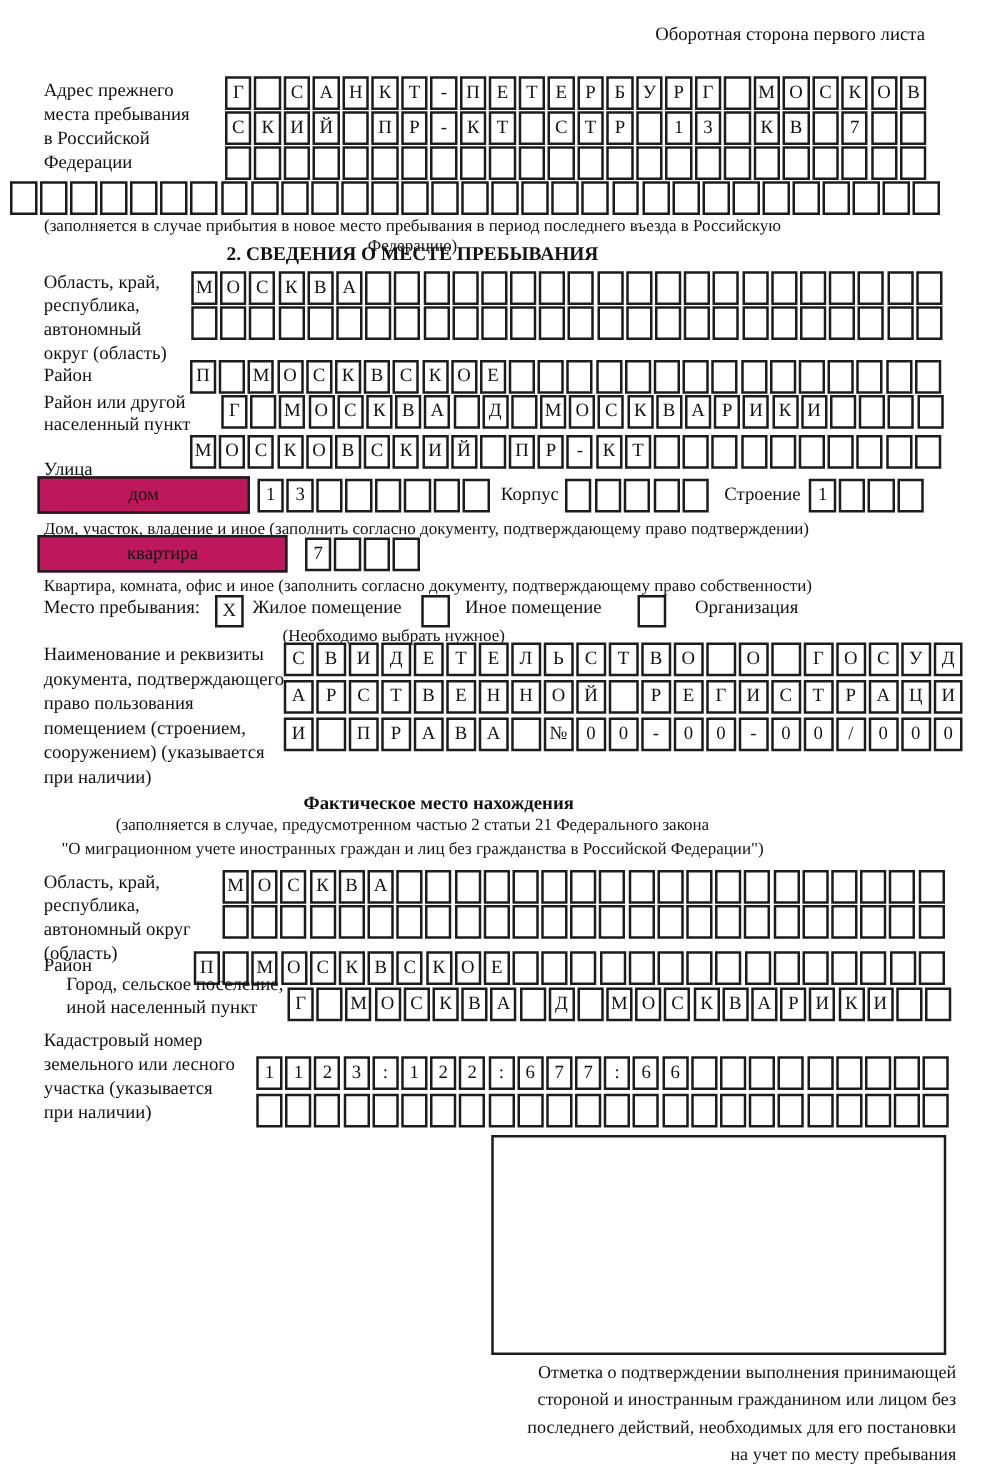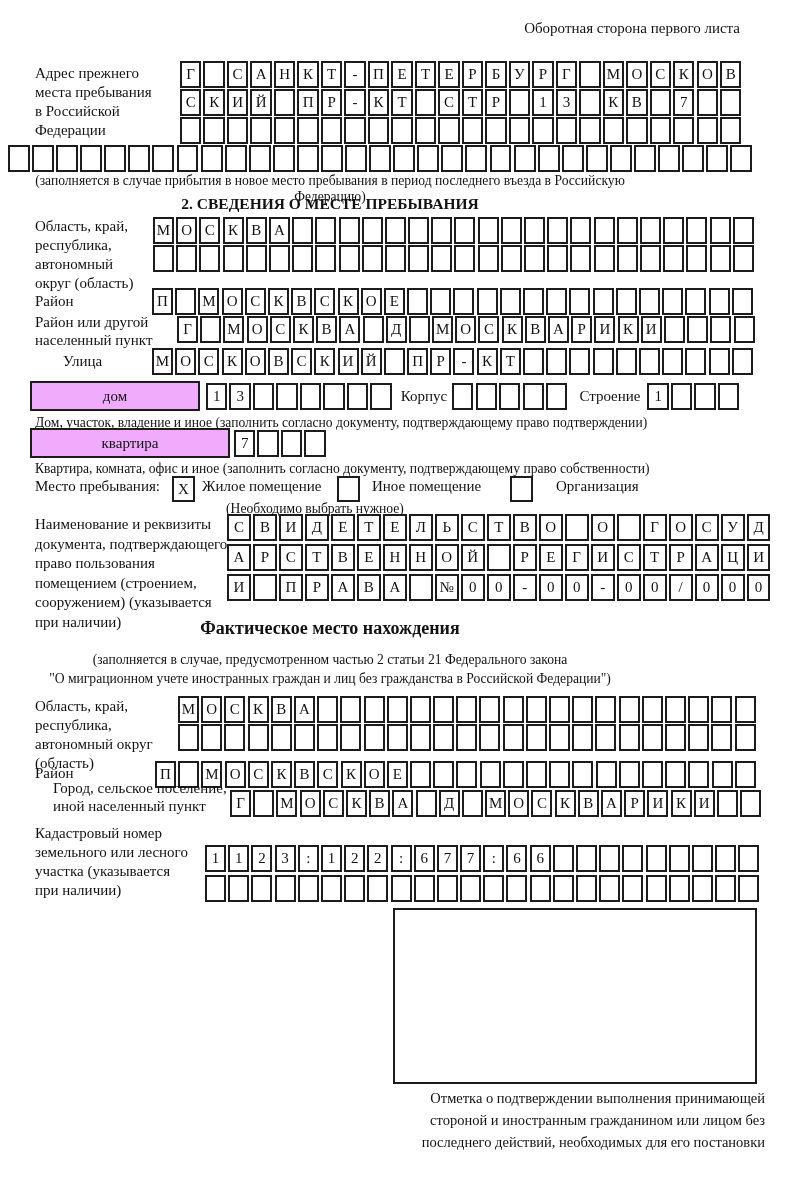--- a/index.html
+++ b/index.html
@@ -13,21 +13,21 @@
   .p22 .cell{width:21.9px;}
   .p24 .cell{width:23.8px;}
   .lbl{font-size:15px;line-height:20px;}
   .lh19 div{line-height:19px;}
   .lh195 div{line-height:19.5px;}
   .lh18 div{line-height:17.5px;}
   .note{font-size:13.6px;}
   .ctr{left:0;width:660px;text-align:center;}
   .bold{font-weight:bold;}
   .labelbox{box-sizing:border-box;border:2px solid #1c1c1c;display:flex;align-items:center;justify-content:center;
-            font-size:15px;background:#f0abfc;}
+            font-size:15px;background:#be185d;}
   .chk{box-sizing:border-box;width:23px;height:26px;border:2px solid #1c1c1c;display:flex;align-items:center;
        justify-content:center;font-size:15px;}
   .inl{font-size:15px;}
   .rowflex{display:flex;align-items:center;}
   .stamp{box-sizing:border-box;border:2px solid #1c1c1c;background:#fff;}
   .capt div{line-height:22px;}
   .capt{font-size:14.5px;text-align:right;}
   .notes2 div{line-height:19px;}
 </style>
 </head>
@@ -276,21 +276,21 @@
       <span class="cell">Р</span>
       <span class="cell">И</span>
       <span class="cell">К</span>
       <span class="cell">И</span>
       <span class="cell"></span>
       <span class="cell"></span>
       <span class="cell"></span>
       <span class="cell"></span>
     </div>
 
-  <div class="abs lbl" style="top:351px;left:35px;margin-left:28px;">Улица</div>
+  <div class="abs lbl" style="top:366px;left:35px;">Улица</div>
   <div class="abs cells p21" style="top:348px;left:152px;">
       <span class="cell">М</span>
       <span class="cell">О</span>
       <span class="cell">С</span>
       <span class="cell">К</span>
       <span class="cell">О</span>
       <span class="cell">В</span>
       <span class="cell">С</span>
       <span class="cell">К</span>
       <span class="cell">И</span>
@@ -337,21 +337,21 @@
     <div class="cells">
         <span class="cell">1</span>
         <span class="cell"></span>
         <span class="cell"></span>
         <span class="cell"></span>
       </div>
   </div>
   <div class="abs note" style="top:415px;left:35px;">Дом, участок, владение и иное (заполнить согласно документу, подтверждающему право подтверждении)</div>
 
   <div class="abs rowflex" style="top:428px;left:30px;">
-    <div class="labelbox" style="width:200px;height:30px;margin-right:4px;">квартира</div>
+    <div class="labelbox" style="width:200px;height:30px;margin-right:14px;">квартира</div>
     <div class="cells">
         <span class="cell">7</span>
         <span class="cell"></span>
         <span class="cell"></span>
         <span class="cell"></span>
       </div>
   </div>
   <div class="abs note" style="top:461px;left:35px;">Квартира, комната, офис и иное (заполнить согласно документу, подтверждающему право собственности)</div>
 
   <div class="abs inl" style="top:478px;left:35px;">Место пребывания:</div>
@@ -434,21 +434,21 @@
       <span class="cell">0</span>
       <span class="cell">-</span>
       <span class="cell">0</span>
       <span class="cell">0</span>
       <span class="cell">/</span>
       <span class="cell">0</span>
       <span class="cell">0</span>
       <span class="cell">0</span>
     </div>
 
-  <div class="abs ctr bold" style="top:618px;font-size:18px;">Фактическое место нахождения</div>
+  <div class="abs ctr bold" style="top:635px;font-size:15px;padding-left:21px;">Фактическое место нахождения</div>
   <div class="abs ctr note notes2" style="top:650px;">
       <div>(заполняется в случае, предусмотренном частью 2 статьи 21 Федерального закона</div>
       <div>"О миграционном учете иностранных граждан и лиц без гражданства в Российской Федерации")</div>
     </div>
 
   <div class="abs lbl lh19" style="top:697px;left:35px;">
       <div>Область, край,</div>
       <div>республика,</div>
       <div>автономный округ</div>
       <div>(область)</div>
@@ -625,15 +625,16 @@
       <span class="cell"></span>
       <span class="cell"></span>
       <span class="cell"></span>
     </div>
 
   <div class="abs stamp" style="top:908px;left:393px;width:364px;height:176px;"></div>
   <div class="abs capt" style="top:1087px;left:385px;width:380px;">
       <div>Отметка о подтверждении выполнения принимающей</div>
       <div>стороной и иностранным гражданином или лицом без</div>
       <div>последнего действий, необходимых для его постановки</div>
+      <div>на учет по месту пребывания</div>
     </div>
 
 </div>
 
 </body></html>

